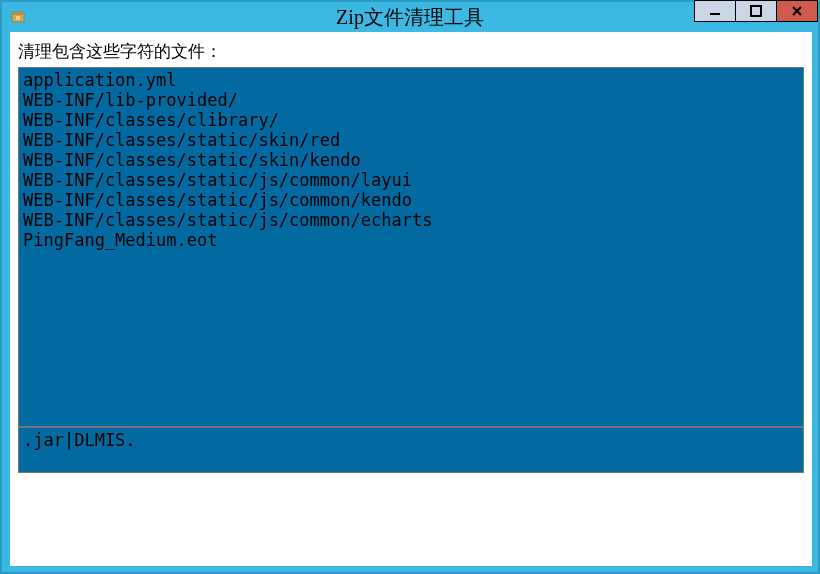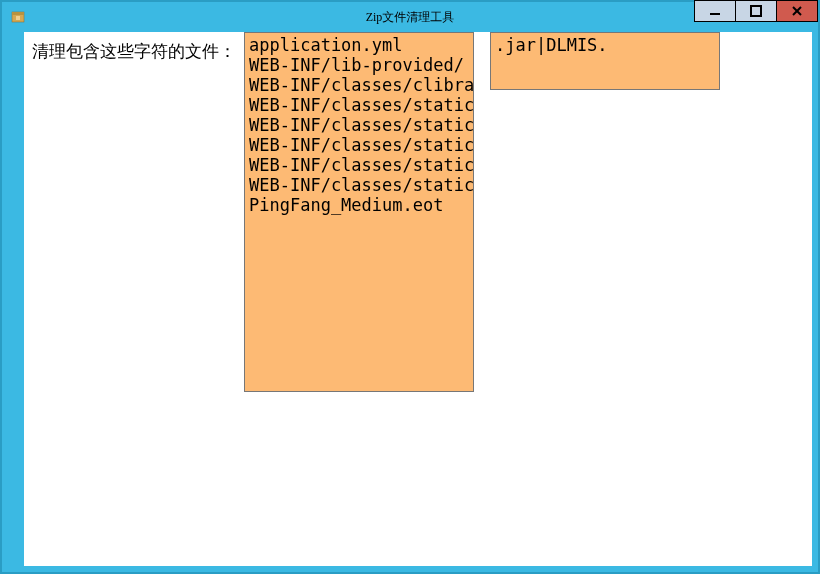--- a/index.html
+++ b/index.html
@@ -34,21 +34,21 @@
       width: 16px;
       height: 16px;
       margin-left: 8px;
       margin-right: 8px;
     }
     .title-text {
       position: absolute;
       left: 50%;
       transform: translateX(-50%);
       color: #000;
-      font-size: 12px;
+      font-size: 20px;
       font-family: "SimSun", "宋体", serif;
     }
     .window-controls {
       position: absolute;
       right: 0;
       top: -2px;
       display: flex;
       height: 24px;
     }
     .ctrl-btn {
@@ -69,49 +69,49 @@
     .ctrl-close {
       background: #d05a4e;
       color: #000;
     }
     .ctrl-btn + .ctrl-btn {
       margin-left: -1px;
     }
     .client-area {
       flex: 1;
       background: #fff;
-      margin: 0 6px 6px 22px;
+      margin: 0 6px 6px 8px;
       display: flex;
-      flex-direction: row;
+      flex-direction: column;
       padding-bottom: 12px;
     }
     .section-label {
       font-size: 17px;
       color: #000;
       margin: 8px 0 4px 8px;
       font-family: "SimSun", "宋体", serif;
     }
     .textarea-box {
       margin: 0 8px;
       border: 1px solid #777;
-      background: #fdba74;
+      background: #0369a1;
       font-family: "SimSun", "宋体", monospace;
       font-size: 17px;
       line-height: 20px;
       padding: 2px 4px;
       resize: none;
       overflow: auto;
       color: #000;
       white-space: pre;
     }
     .textarea-patterns {
       height: 360px;
     }
     .textarea-pairs {
-      height: 58px;
+      height: 46px;
       margin-bottom: 0;
     }
   </style>
 </head>
 <body>
 
 <div class="window-border">
   <div class="title-bar">
     <span class="app-icon">
       <svg width="16" height="16" viewBox="0 0 16 16">

